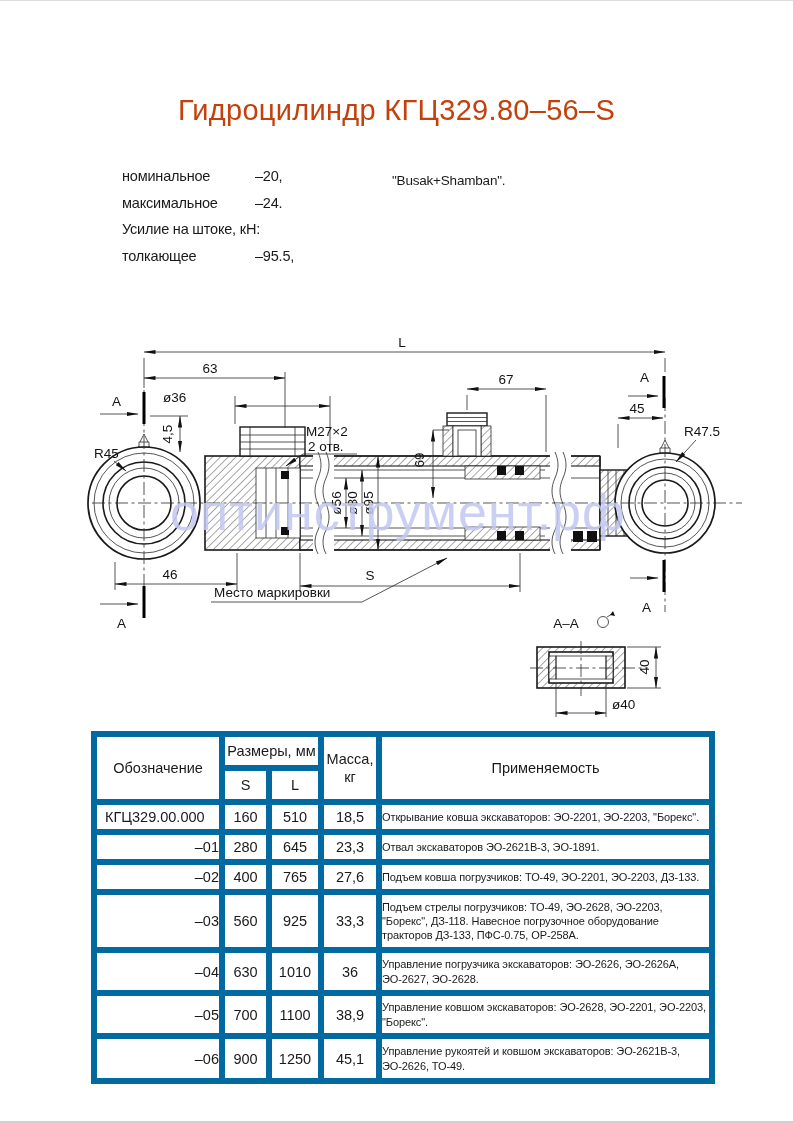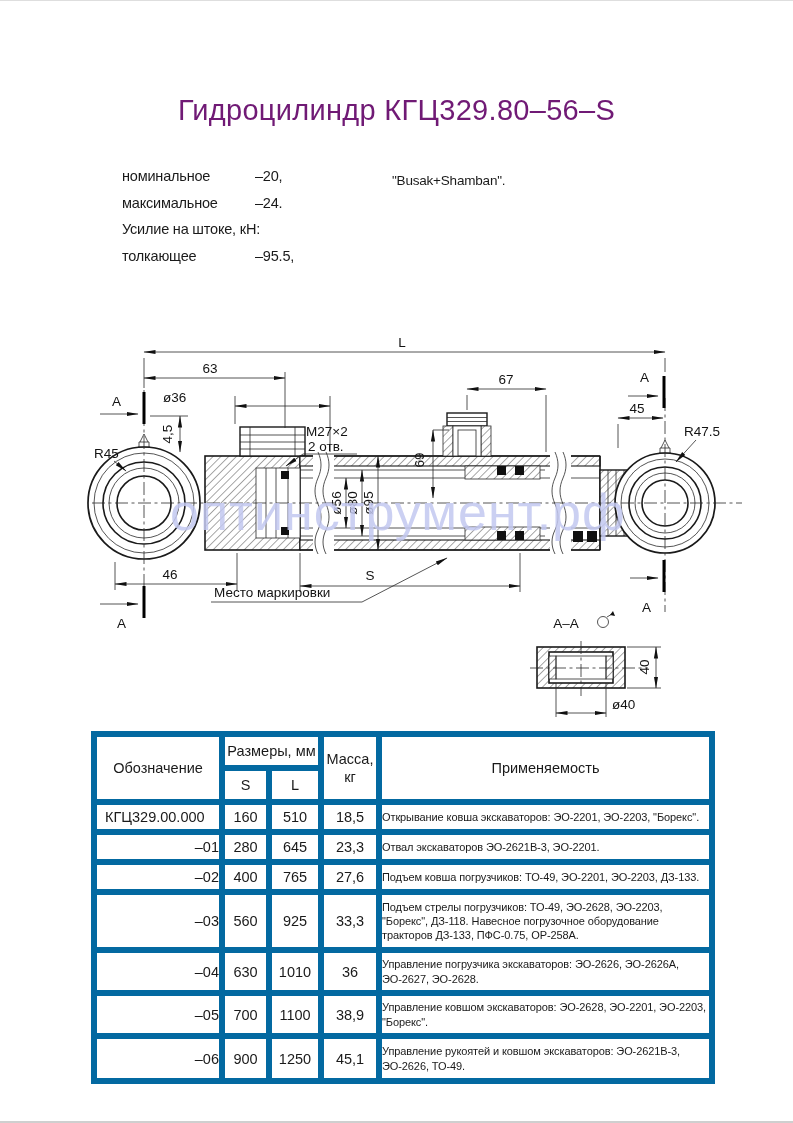--- a/index.html
+++ b/index.html
@@ -5,21 +5,21 @@
   html,body{margin:0;padding:0;}
   body{
     width:793px;height:1123px;position:relative;background:#ffffff;
     font-family:"Liberation Sans", sans-serif;color:#1a1a1a;overflow:hidden;
   }
   .edge-top{position:absolute;top:0;left:0;width:100%;height:1px;background:#dedede;}
   .edge-bottom{position:absolute;bottom:0;left:0;width:100%;height:2px;background:#cfcfcf;}
 
   .title{
     position:absolute;top:94px;left:0;width:100%;text-align:center;
-    font-size:29px;letter-spacing:.3px;color:#701a75;
+    font-size:29px;letter-spacing:.3px;color:#c2410c;
   }
 
   .specs{position:absolute;left:122px;top:168px;width:210px;font-size:14.5px;letter-spacing:-.2px;}
   .specs .row{display:flex;height:26.5px;align-items:baseline;}
   .specs .lbl{width:133px;flex:none;}
 
   .seals{position:absolute;left:392px;top:168px;width:340px;font-size:13.5px;
          letter-spacing:-.2px;line-height:26.5px;white-space:nowrap;}
 
   .drawing{position:absolute;left:0;top:330px;z-index:2;}
@@ -288,21 +288,21 @@
       <td class="num">160</td>
       <td class="num">510</td>
       <td class="num">18,5</td>
       <td class="app">Открывание ковша экскаваторов: ЭО-2201, ЭО-2203, "Борекс".</td>
     </tr>
     <tr class="h30">
       <td class="des">–01</td>
       <td class="num">280</td>
       <td class="num">645</td>
       <td class="num">23,3</td>
-      <td class="app">Отвал экскаваторов ЭО-2621В-3, ЭО-2201.</td>
+      <td class="app">Отвал экскаваторов ЭО-2621В-3, ЭО-1891.</td>
     </tr>
     <tr class="h30">
       <td class="des">–02</td>
       <td class="num">400</td>
       <td class="num">765</td>
       <td class="num">27,6</td>
       <td class="app">Подъем ковша погрузчиков: ТО-49, ЭО-2201, ЭО-2203, ДЗ-133.</td>
     </tr>
     <tr class="h58">
       <td class="des">–03</td>

